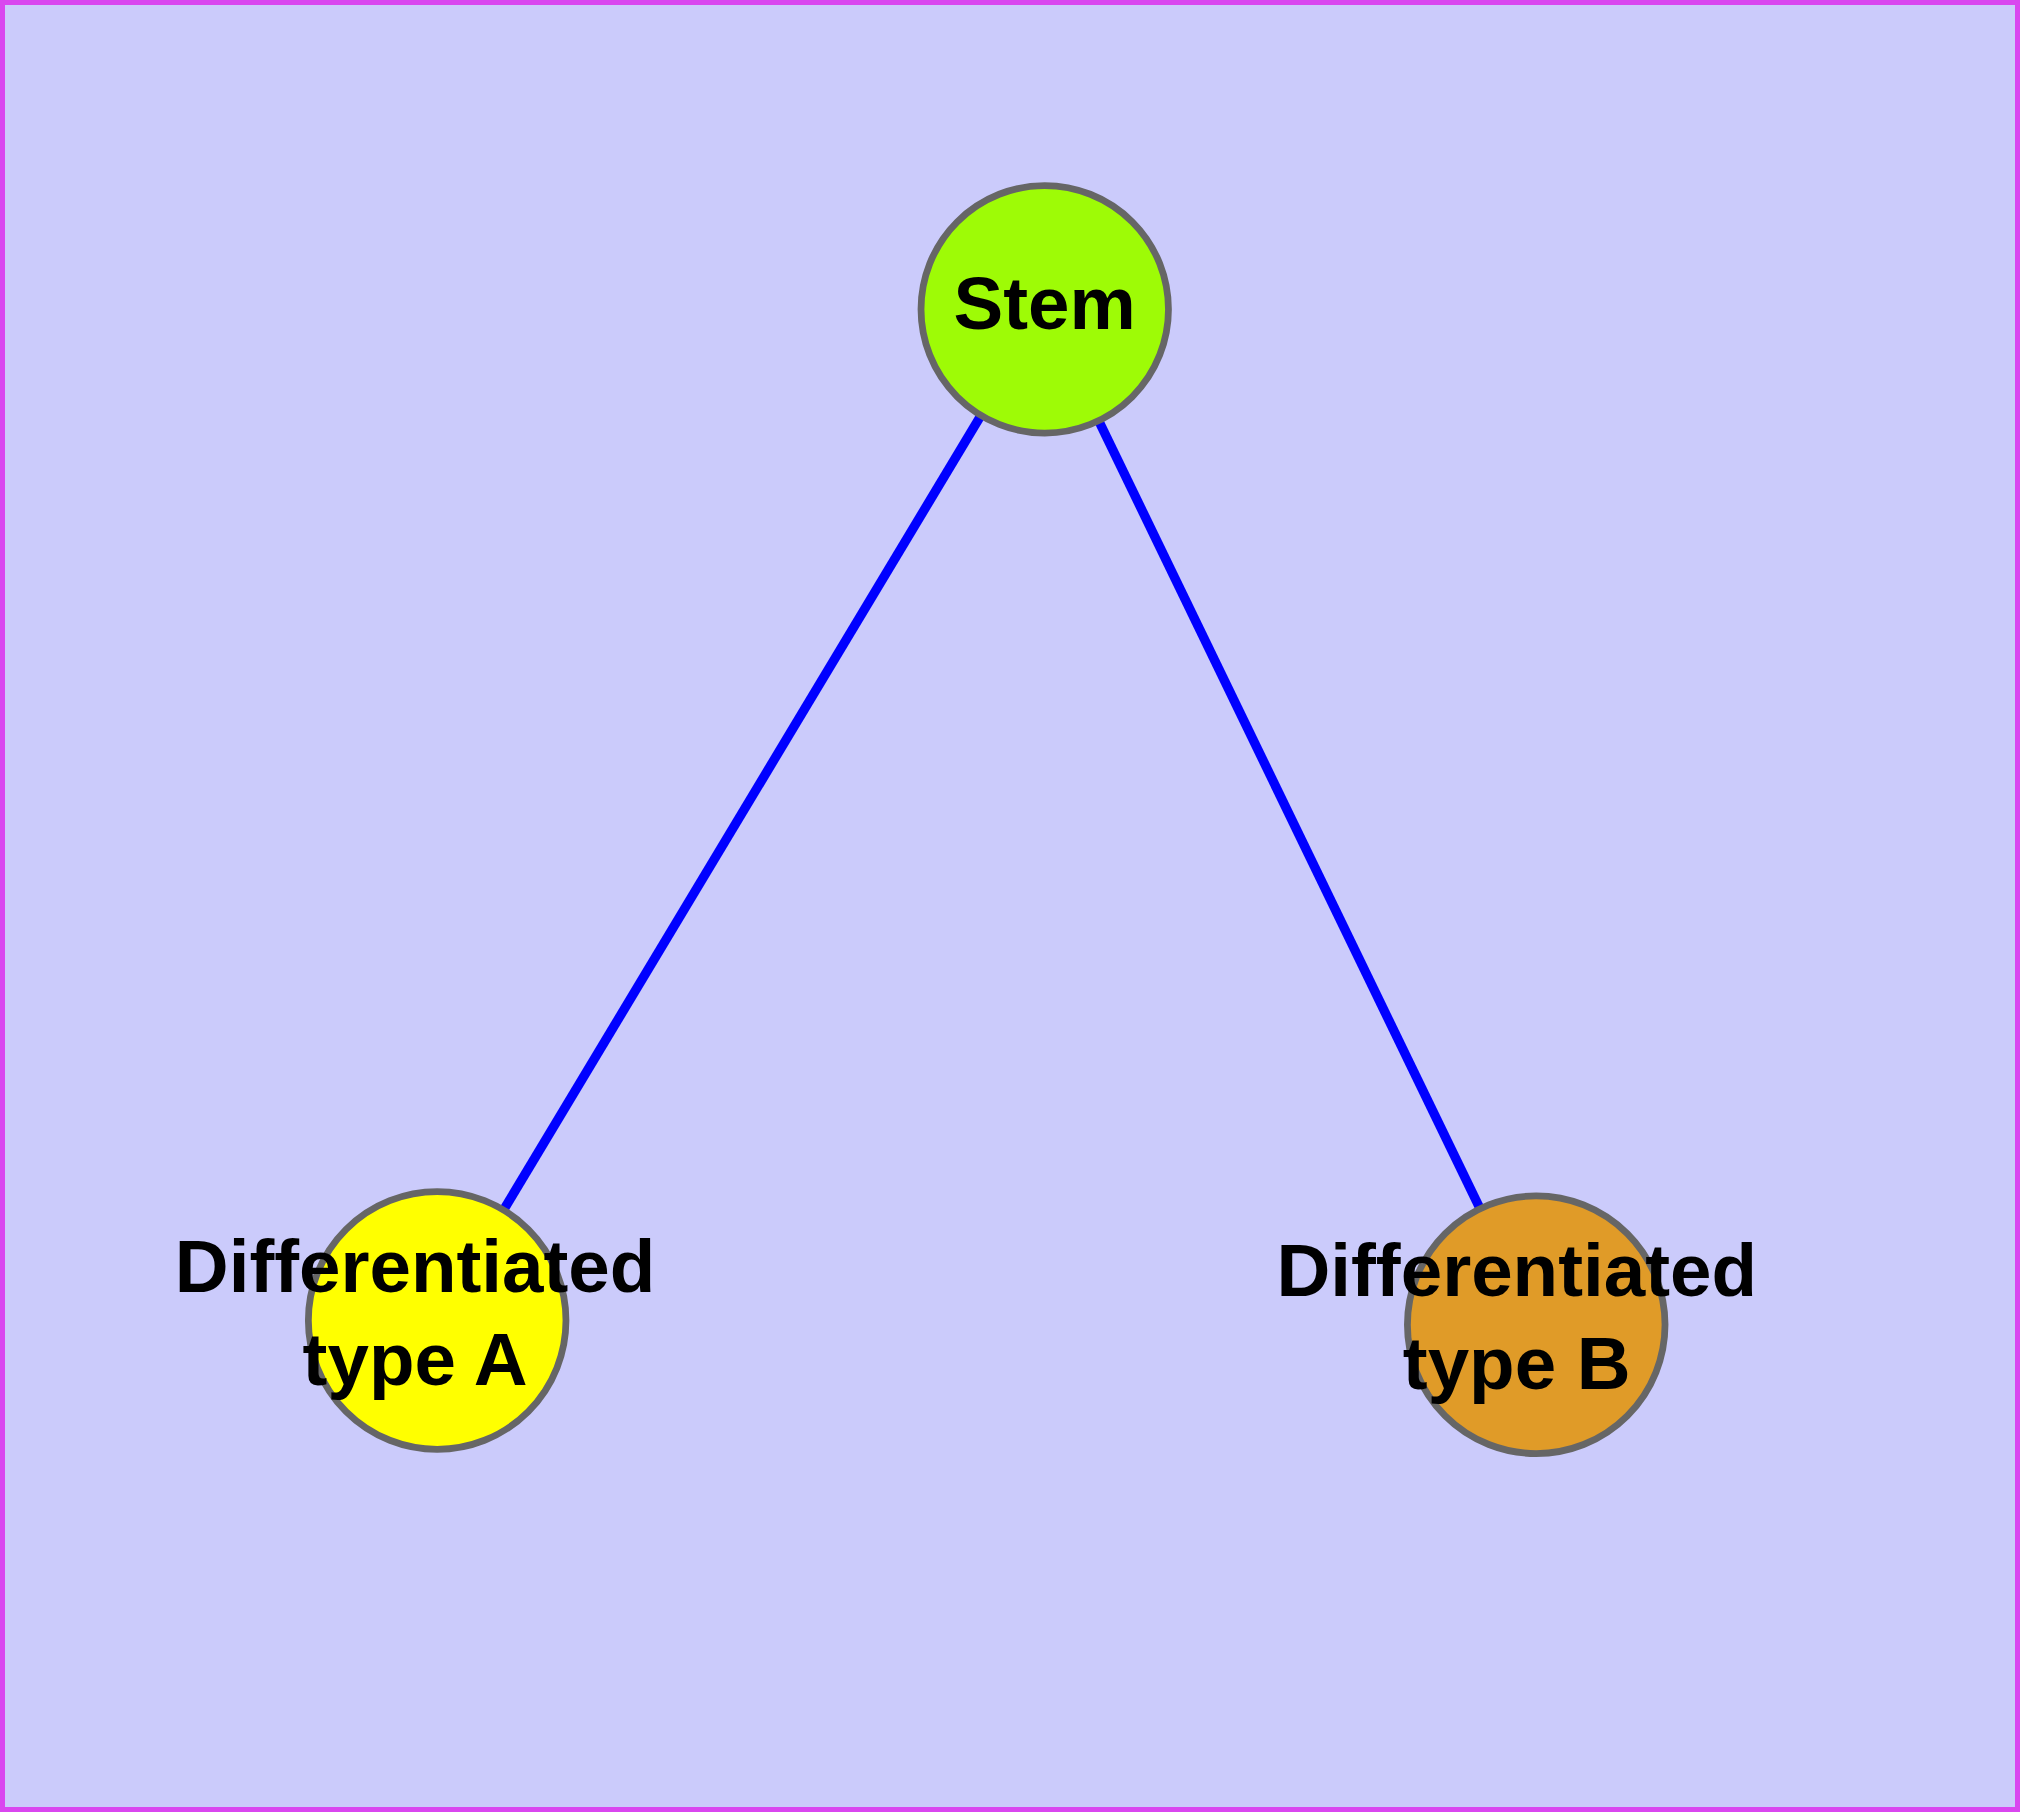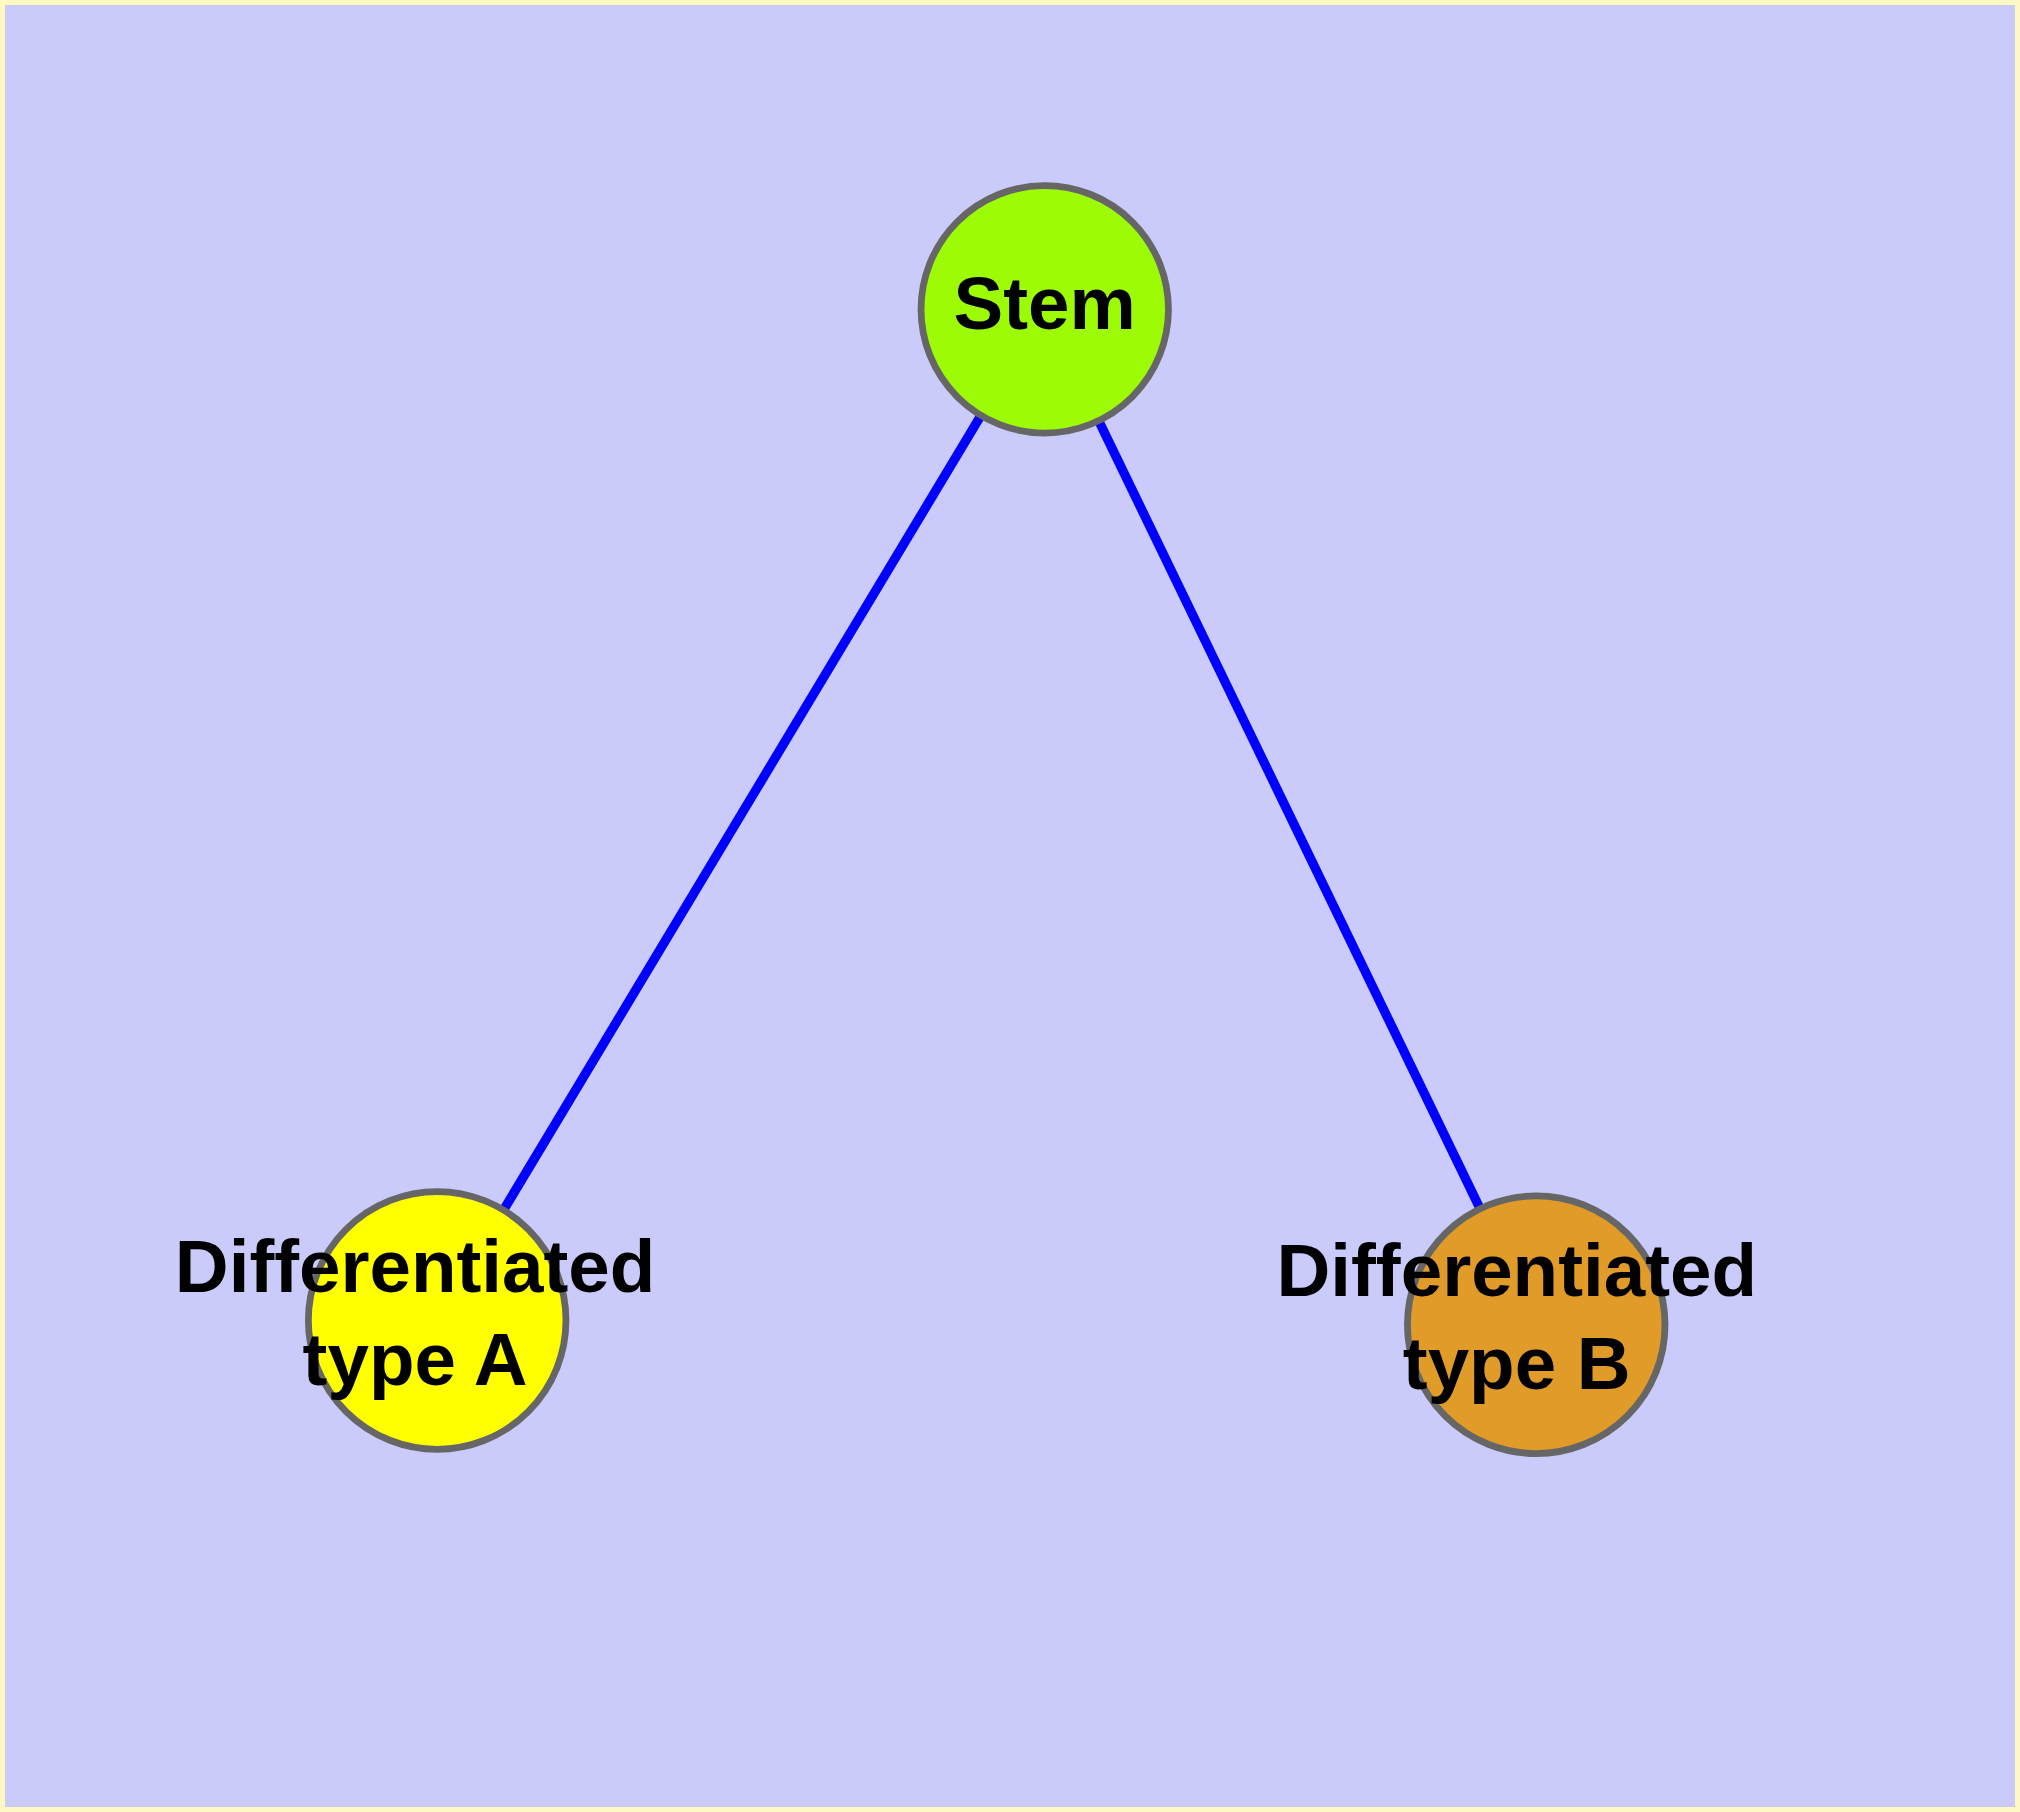--- a/index.html
+++ b/index.html
@@ -4,21 +4,21 @@
 <style>
   html, body {
     margin: 0;
     padding: 0;
     background: #ffffff;
   }
   #canvas {
     position: relative;
     width: 2021px;
     height: 1812px;
-    background: #fef9c3;
+    background: #d946ef;
     overflow: hidden;
     font-family: "Liberation Sans", sans-serif;
   }
   #plot-area {
     position: absolute;
     left: 5.1px;
     top: 5.1px;
     width: 2010px;
     height: 1802px;
     background: #cbcbfb;

